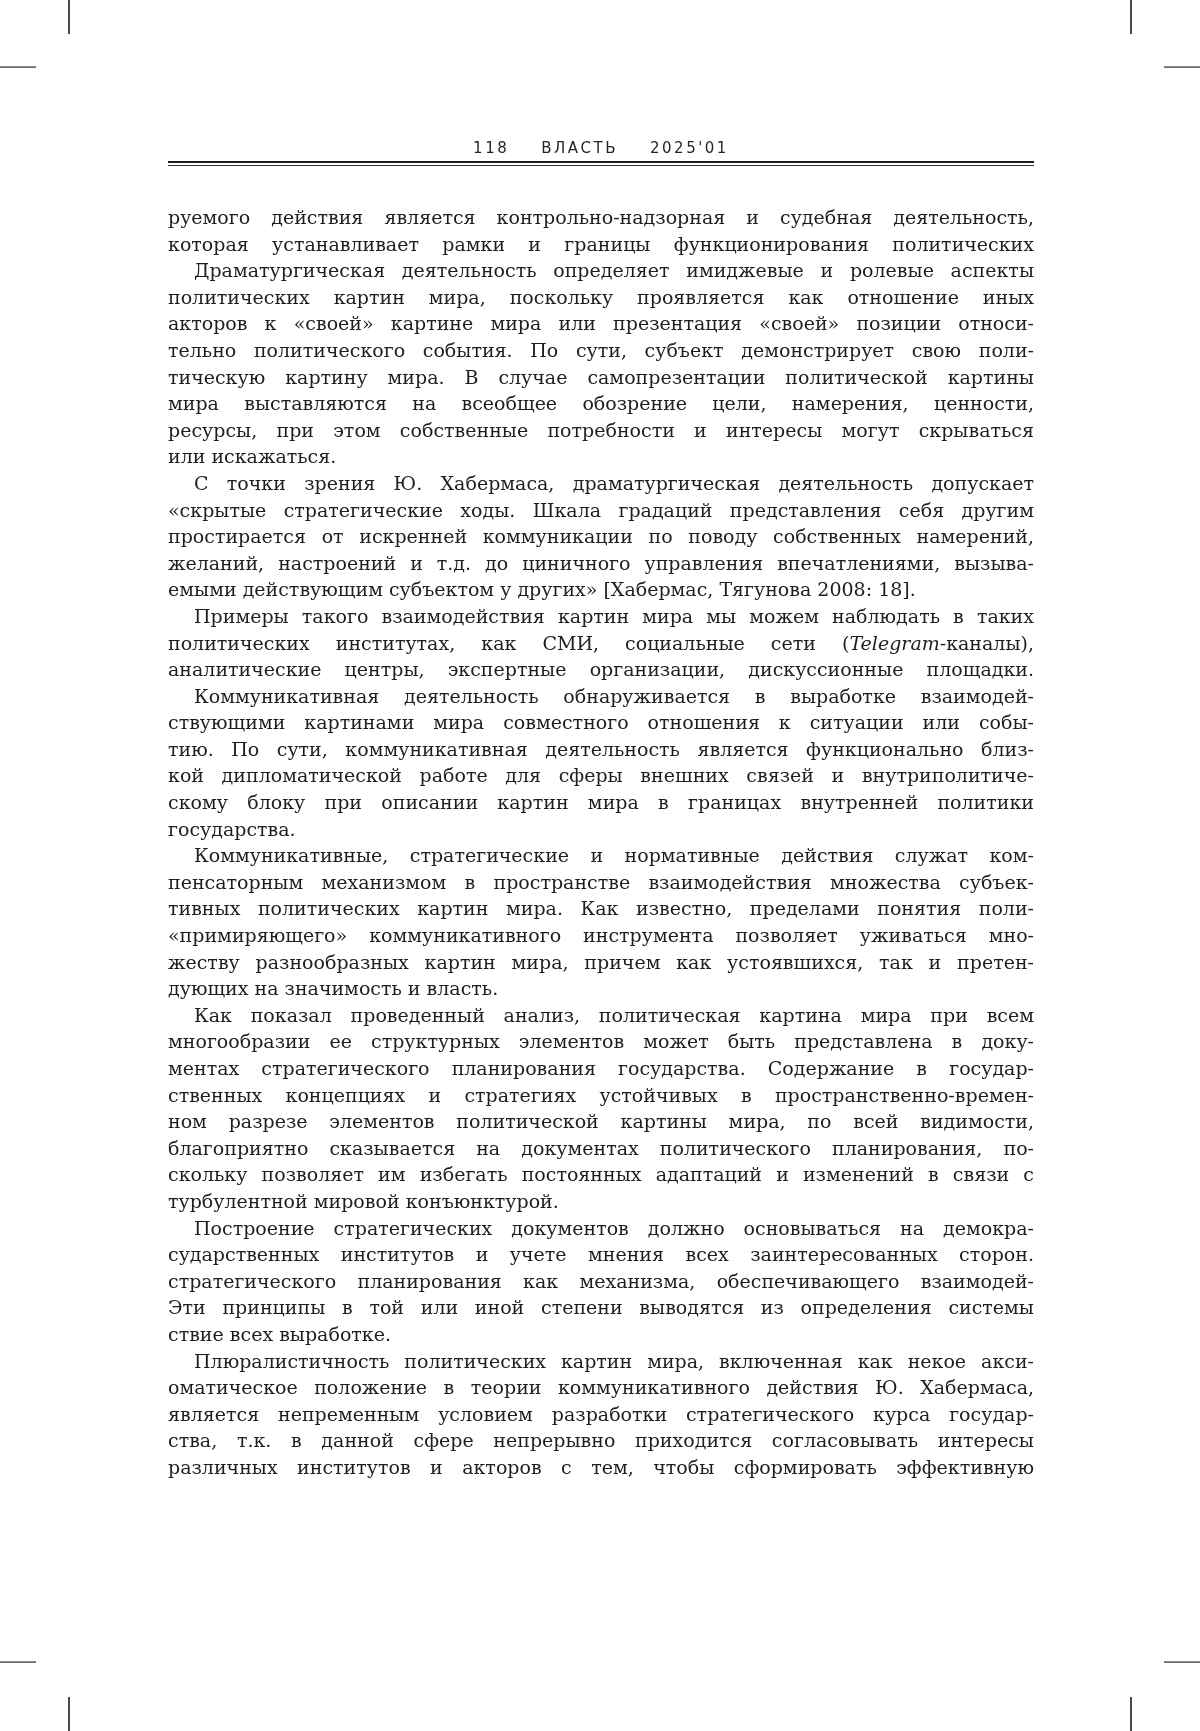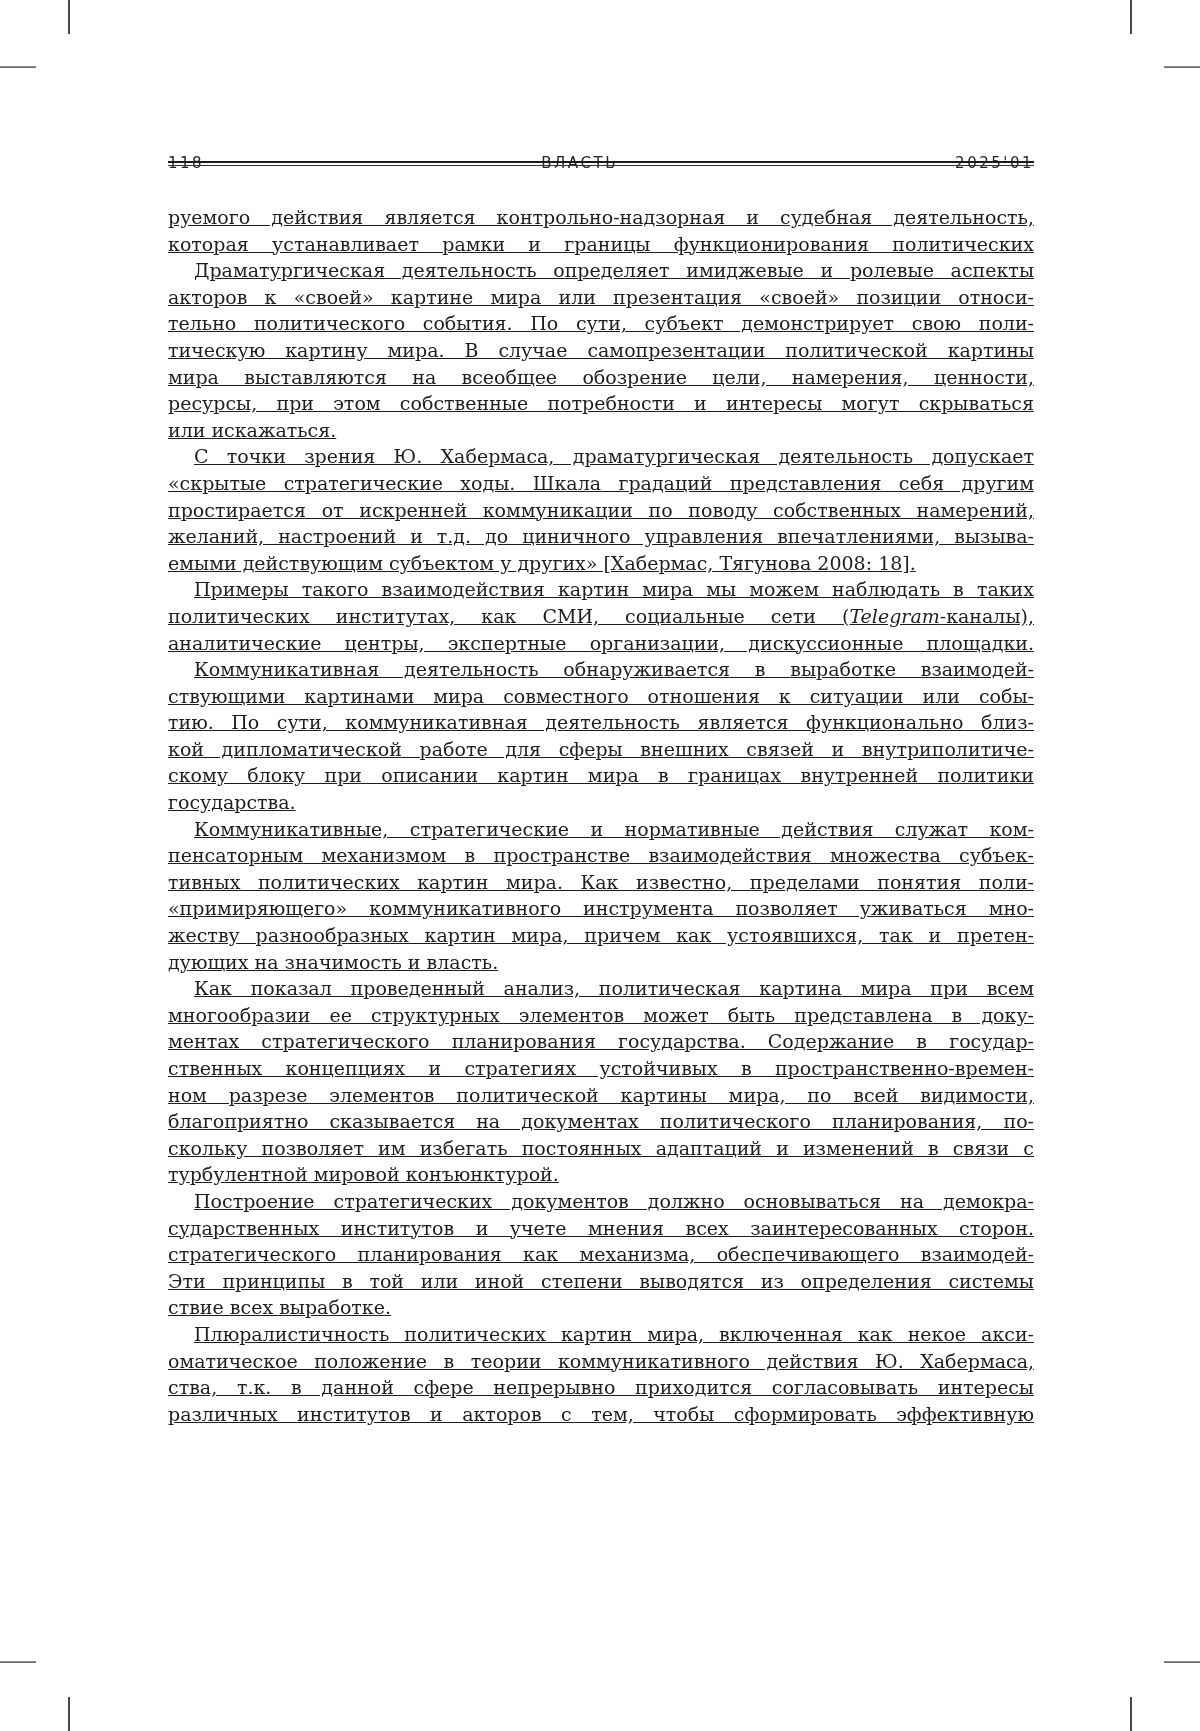--- a/index.html
+++ b/index.html
@@ -20,39 +20,39 @@
   .m-tr-v { left: 1130px; top: 0; }
   .m-bl-v { left: 68px;  top: 1697px; }
   .m-br-v { left: 1130px; top: 1697px; }
   .m-tl-h { left: 0;      top: 66px; }
   .m-tr-h { left: 1164px; top: 66px; }
   .m-bl-h { left: 0;      top: 1661px; }
   .m-br-h { left: 1164px; top: 1661px; }
 
   
   .header {
-    position: absolute; left: 168px; top: 154px; width: 866px;
-    display: flex; justify-content: space-between; align-items: baseline;
+    position: absolute; left: 168px; top: 139px; width: 866px;
+    display: flex; justify-content: center; align-items: baseline;
     font-family: "DejaVu Sans", "Liberation Sans", sans-serif;
-    font-size: 15px; letter-spacing: 2.5px; color: #262626;
+    font-size: 15px; letter-spacing: 2.5px; color: #262626; gap: 32px;
   }
   .rule {
     position: absolute; left: 168px; top: 161px; width: 866px;
     height: 2px;
     border-top: 2.5px solid var(--rule, #1b1b1b);
     border-bottom: 1.4px solid #343434;
   }
 
   
   .article {
     position: absolute; left: 168px; top: 204px; width: 866px;
     font-size: 19px; line-height: 26.6px;
     color: var(--ink, #1e1e1e);
   }
-  .line { text-align: justify; text-align-last: justify; text-decoration: underline; }
+  .line { text-align: justify; text-align-last: justify; }
   .line.para-end { text-align-last: left; }
   .line.indent { text-indent: 26px; }
   .line i { font-style: italic; }
 </style>
 </head>
 <body>
 
 <div class="page">
 
   <div class="mark v m-tl-v"></div>
@@ -68,20 +68,21 @@
     <span>118</span>
     <span>ВЛАСТЬ</span>
     <span>2025'01</span>
   </div>
   <div class="rule"></div>
 
   <div class="article">
       <div class="line">руемого действия является контрольно-надзорная и судебная деятельность,</div>
       <div class="line">которая устанавливает рамки и границы функционирования политических</div>
       <div class="line indent">Драматургическая деятельность определяет имиджевые и ролевые аспекты</div>
+      <div class="line">политических картин мира, поскольку проявляется как отношение иных</div>
       <div class="line">акторов к «своей» картине мира или презентация «своей» позиции относи-</div>
       <div class="line">тельно политического события. По сути, субъект демонстрирует свою поли-</div>
       <div class="line">тическую картину мира. В случае самопрезентации политической картины</div>
       <div class="line">мира выставляются на всеобщее обозрение цели, намерения, ценности,</div>
       <div class="line">ресурсы, при этом собственные потребности и интересы могут скрываться</div>
       <div class="line para-end">или искажаться.</div>
       <div class="line indent">С точки зрения Ю. Хабермаса, драматургическая деятельность допускает</div>
       <div class="line">«скрытые стратегические ходы. Шкала градаций представления себя другим</div>
       <div class="line">простирается от искренней коммуникации по поводу собственных намерений,</div>
       <div class="line">желаний, настроений и т.д. до циничного управления впечатлениями, вызыва-</div>
@@ -109,17 +110,18 @@
       <div class="line">благоприятно сказывается на документах политического планирования, по-</div>
       <div class="line">скольку позволяет им избегать постоянных адаптаций и изменений в связи с</div>
       <div class="line para-end">турбулентной мировой конъюнктурой.</div>
       <div class="line indent">Построение стратегических документов должно основываться на демокра-</div>
       <div class="line">сударственных институтов и учете мнения всех заинтересованных сторон.</div>
       <div class="line">стратегического планирования как механизма, обеспечивающего взаимодей-</div>
       <div class="line">Эти принципы в той или иной степени выводятся из определения системы</div>
       <div class="line para-end">ствие всех выработке.</div>
       <div class="line indent">Плюралистичность политических картин мира, включенная как некое акси-</div>
       <div class="line">оматическое положение в теории коммуникативного действия Ю. Хабермаса,</div>
+      <div class="line">является непременным условием разработки стратегического курса государ-</div>
       <div class="line">ства, т.к. в данной сфере непрерывно приходится согласовывать интересы</div>
       <div class="line">различных институтов и акторов с тем, чтобы сформировать эффективную</div>
     </div>
 
 </div>
 
 </body></html>

